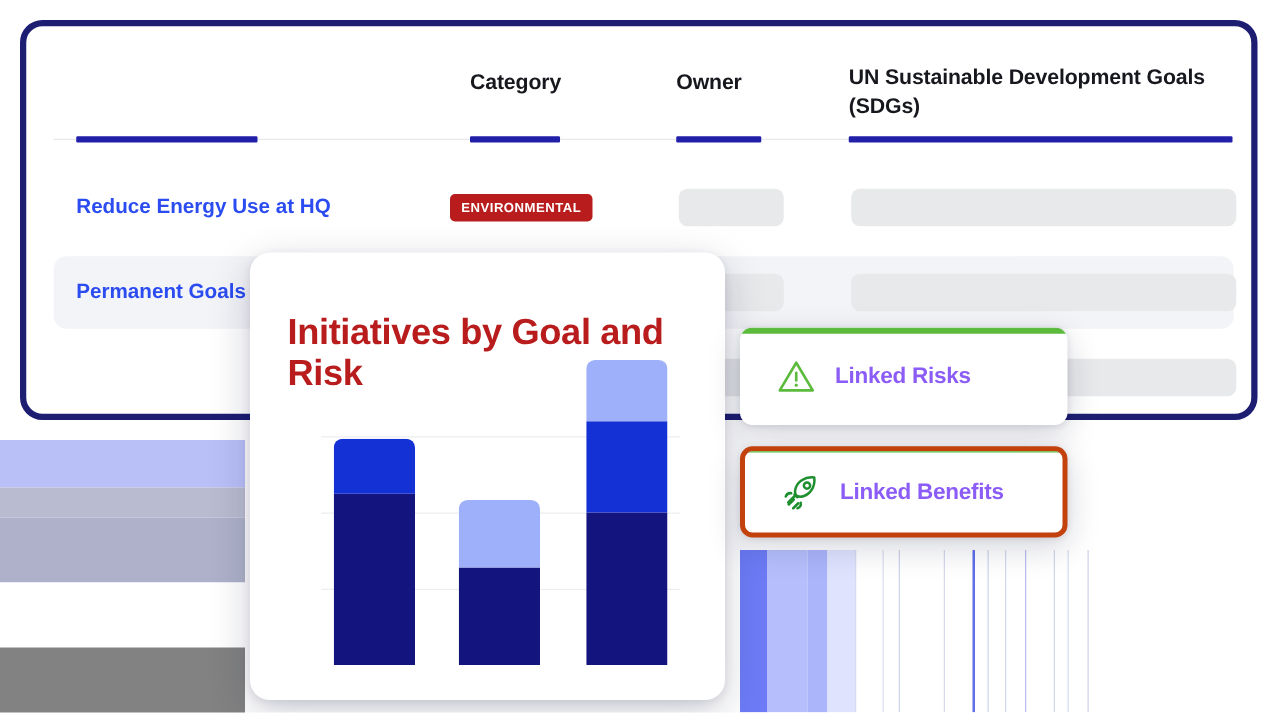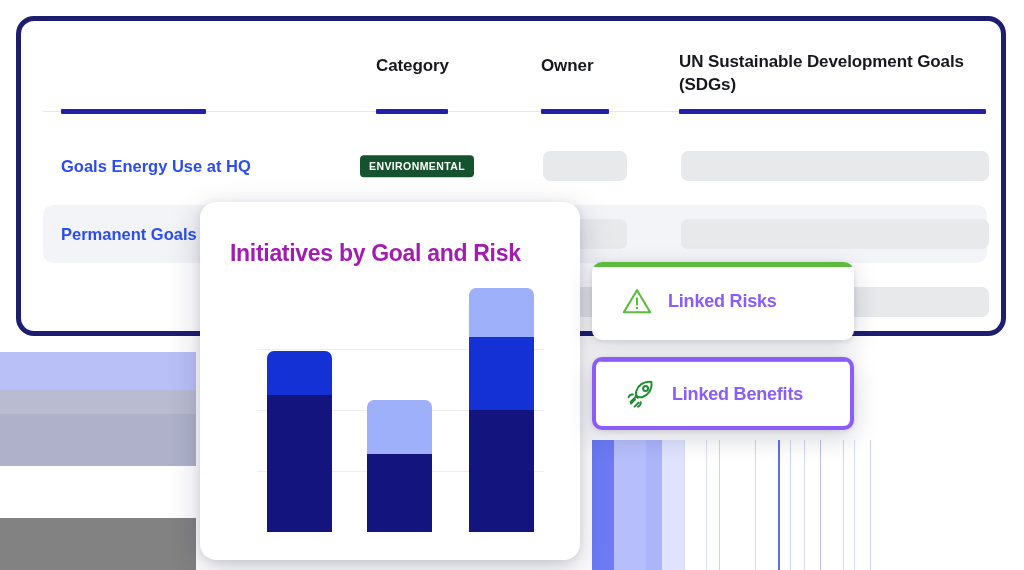--- a/index.html
+++ b/index.html
@@ -56,22 +56,22 @@
   .skel.sdg{left:638px;width:308px;}
 
   
   .chart-card{
     position:absolute;left:200px;top:202px;width:380px;height:358px;
     background:#ffffff;border-radius:16px;
     box-shadow:0 10px 34px rgba(16,20,60,.20), 0 2px 8px rgba(16,20,60,.10);
     overflow:hidden;
   }
   .chart-title{
-    position:absolute;left:30px;top:38px;
-    font-size:23px;font-weight:bold;color:#a21caf;letter-spacing:-.3px;
+    position:absolute;left:30px;top:48px;
+    font-size:29px;font-weight:bold;color:#b91c1c;letter-spacing:-.3px;
   }
   .plot{position:absolute;left:57px;top:86px;width:287px;height:244px;}
   .gridline{position:absolute;left:0;width:287px;height:1px;background:#edeef1;}
   .bar{position:absolute;bottom:0;width:65px;border-radius:7px 7px 0 0;overflow:hidden;}
   .seg{position:absolute;left:0;width:100%;}
 
   
   .mini-card{
     position:absolute;background:#ffffff;border-radius:10px;
     box-shadow:0 8px 26px rgba(16,20,60,.18), 0 1px 5px rgba(16,20,60,.10);
@@ -80,21 +80,21 @@
   .mini-card .greenbar{position:absolute;left:0;top:0;width:100%;height:5px;background:#5cbb3c;}
   .mini-card .mini-label{
     position:absolute;left:76px;top:50%;transform:translateY(-50%);
     font-size:18px;font-weight:bold;color:#8b5cf6;white-space:nowrap;letter-spacing:-.2px;
   }
   .mini-card .mini-icon{
     position:absolute;left:28px;top:50%;transform:translateY(-50%);
     width:34px;height:34px;display:block;
   }
   #risks-card{left:592px;top:262px;width:262px;height:78px;}
-  #benefits-card{left:592px;top:357px;width:262px;height:73px;border:4px solid #8b5cf6;box-sizing:border-box;}
+  #benefits-card{left:592px;top:357px;width:262px;height:73px;border:4px solid #c2410c;box-sizing:border-box;}
   #benefits-card .greenbar{left:-4px;top:-4px;width:calc(100% + 8px);}
 </style>
 </head>
 <body>
 <div id="stage">
 
 <div class="deco-bands" id="deco-bands">
       <div class="band" style="top: 0px; height: 38px; background: rgb(185, 192, 248);"></div>
       <div class="band" style="top: 38px; height: 24px; background: rgb(185, 188, 208);"></div>
       <div class="band" style="top: 62px; height: 52px; background: rgb(174, 177, 201);"></div>
@@ -128,22 +128,22 @@
         <div class="th" style="left: 355px; width: 72px;">Category</div>
         <div class="th-underline" style="left: 355px; width: 72px; background: rgb(34, 32, 168);"></div>
         <div class="th" style="left: 520px; width: 68px;">Owner</div>
         <div class="th-underline" style="left: 520px; width: 68px; background: rgb(34, 32, 168);"></div>
         <div class="th sdg" style="left: 658px; width: 310px;">UN Sustainable Development Goals (SDGs)</div>
         <div class="th-underline" style="left: 658px; width: 307px; background: rgb(34, 32, 168);"></div>
       </div>
 
   <div id="tbody">
         <div class="trow" style="top: 116px;">
-          <span class="cell-name">Goals Energy Use at HQ</span>
-          <span class="badge" style="background: #14532d;">ENVIRONMENTAL</span>
+          <span class="cell-name">Reduce Energy Use at HQ</span>
+          <span class="badge" style="background: #b91c1c;">ENVIRONMENTAL</span>
           <span class="skel owner" style="background: rgb(232, 233, 235);"></span>
           <span class="skel sdg" style="background: rgb(232, 233, 235);"></span>
         </div>
         <div class="trow alt" style="top: 184px;">
           <span class="cell-name">Permanent Goals</span>
           <span class="skel owner" style="background: rgb(232, 233, 235);"></span>
           <span class="skel sdg" style="background: rgb(232, 233, 235);"></span>
         </div>
         <div class="trow" style="top: 252px;">
           <span class="skel owner" style="background: rgb(232, 233, 235);"></span>

